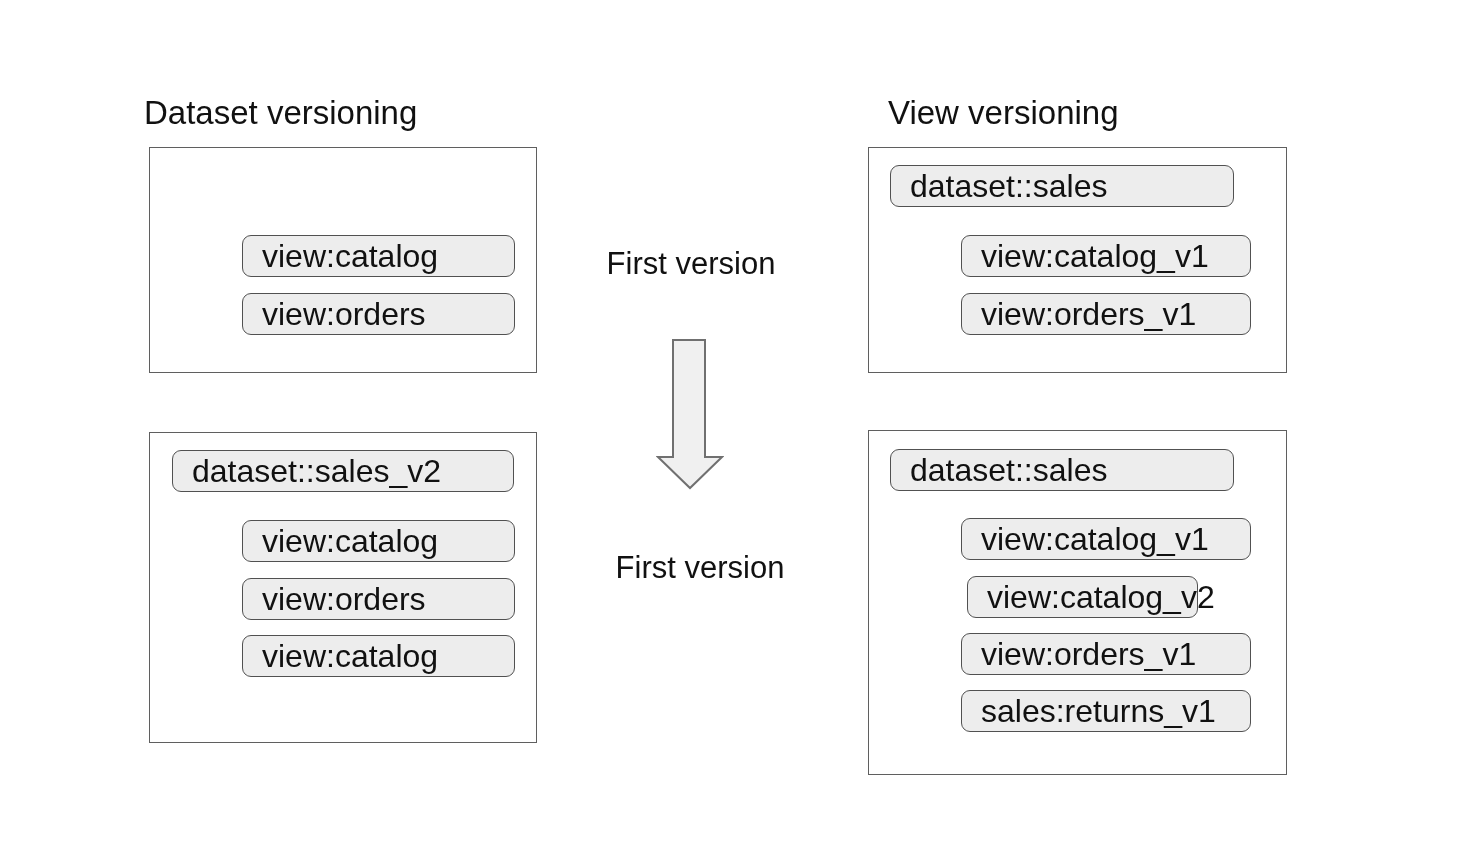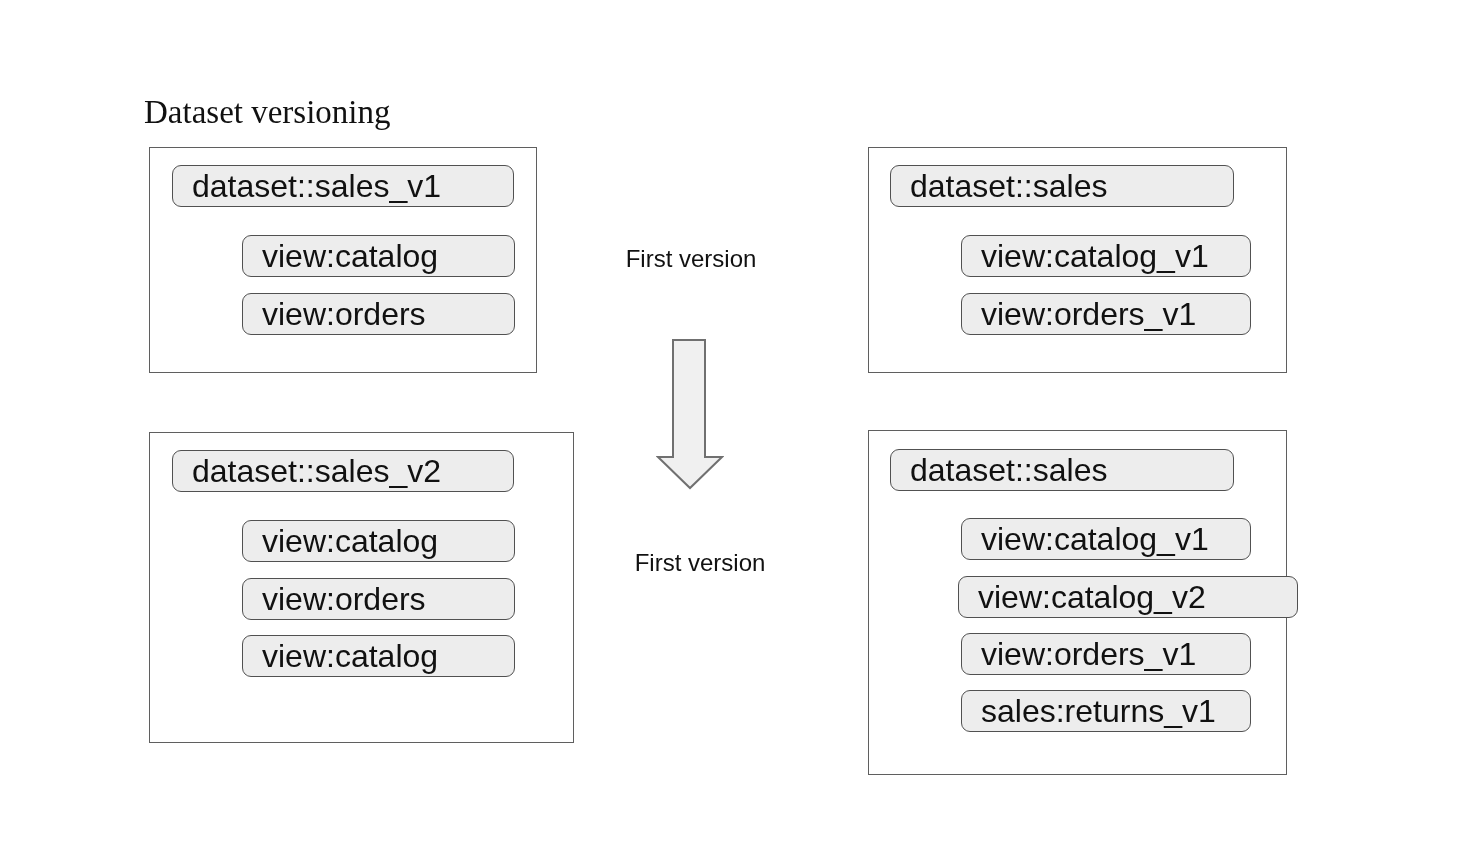--- a/index.html
+++ b/index.html
@@ -1,72 +1,72 @@
 <!DOCTYPE html>
 <html style="--text: #111111; --box-border: #5f5f5f; --pill-fill: #ededed; --pill-border: #515151; --arrow-fill: #f0f0f0; --arrow-stroke: #707070;"><head>
 <meta charset="utf-8">
 <style>
   html,body{margin:0;padding:0;background:#ffffff;}
   .canvas{
     position:relative;width:1464px;height:844px;background:#ffffff;overflow:hidden;
     font-family:"Liberation Sans","DejaVu Sans",sans-serif;color:var(--text,#111);
   }
   .heading{
-    position:absolute;font-size:33px;line-height:1.2;white-space:nowrap;color:var(--text,#111);font-family:Liberation Serif, serif;
+    position:absolute;font-size:33px;line-height:1.2;white-space:nowrap;color:var(--text,#111);
   }
   .vbox{
     position:absolute;background:#ffffff;
     border:1.5px solid var(--box-border,#5f5f5f);
     box-sizing:border-box;
   }
   .pill{
     position:absolute;height:42px;box-sizing:border-box;
     background:var(--pill-fill,#ededed);
     border:1.5px solid var(--pill-border,#515151);
     border-radius:9px;
     display:flex;align-items:center;
     padding-left:19px;
     font-size:32px;white-space:nowrap;color:var(--text,#111);
   }
   .flow-label{
-    position:absolute;font-size:24px;line-height:1.2;white-space:nowrap;
+    position:absolute;font-size:31px;line-height:1.2;white-space:nowrap;
     transform:translateX(-50%);color:var(--text,#111);
   }
   .arrow{position:absolute;}
 </style>
 </head>
 <body>
 
 <div class="canvas">
 
   <div class="heading" style="left:144px;top:93px">Dataset versioning</div>
+  <div class="heading" style="left:888px;top:93px">View versioning</div>
 
   <div class="vbox" style="left:149px;top:147px;width:388px;height:226px">
-    <div class="pill" style="left:22px;top:17px;width:342px">dataset::sales_v1</div>
     <div class="pill" style="left:92px;top:87px;width:273px">view:catalog</div>
     <div class="pill" style="left:92px;top:145px;width:273px">view:orders</div>
   </div>
 
-  <div class="vbox" style="left:149px;top:432px;width:425px;height:311px">
+  <div class="vbox" style="left:149px;top:432px;width:388px;height:311px">
     <div class="pill" style="left:22px;top:17px;width:342px">dataset::sales_v2</div>
     <div class="pill" style="left:92px;top:87px;width:273px">view:catalog</div>
     <div class="pill" style="left:92px;top:145px;width:273px">view:orders</div>
     <div class="pill" style="left:92px;top:202px;width:273px">view:catalog</div>
   </div>
 
   <div class="vbox" style="left:868px;top:147px;width:419px;height:226px">
     <div class="pill" style="left:21px;top:17px;width:344px">dataset::sales</div>
     <div class="pill" style="left:92px;top:87px;width:290px">view:catalog_v1</div>
     <div class="pill" style="left:92px;top:145px;width:290px">view:orders_v1</div>
   </div>
 
   <div class="vbox" style="left:868px;top:430px;width:419px;height:345px">
     <div class="pill" style="left:21px;top:18px;width:344px">dataset::sales</div>
     <div class="pill" style="left:92px;top:87px;width:290px">view:catalog_v1</div>
-    <div class="pill" style="left:89px;top:145px;width:340px">view:catalog_v2</div>
+    <div class="pill" style="left:98px;top:145px;width:231px">view:catalog_v2</div>
     <div class="pill" style="left:92px;top:202px;width:290px">view:orders_v1</div>
     <div class="pill" style="left:92px;top:259px;width:290px">sales:returns_v1</div>
   </div>
 
   <div class="flow-label" style="left:691px;top:245px">First version</div>
 
   <svg class="arrow" style="left:656px;top:339px" width="68" height="151" viewBox="0 0 68 151" aria-hidden="true">
     <polygon points="17,1 49,1 49,118 66,118 34,149 2,118 17,118" fill="var(--arrow-fill,#f0f0f0)" stroke="var(--arrow-stroke,#707070)" stroke-width="2" stroke-linejoin="miter"></polygon>
   </svg>
 

